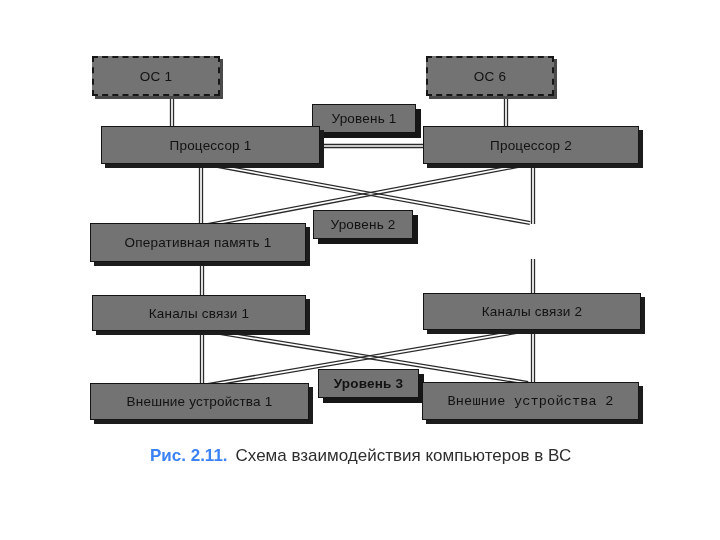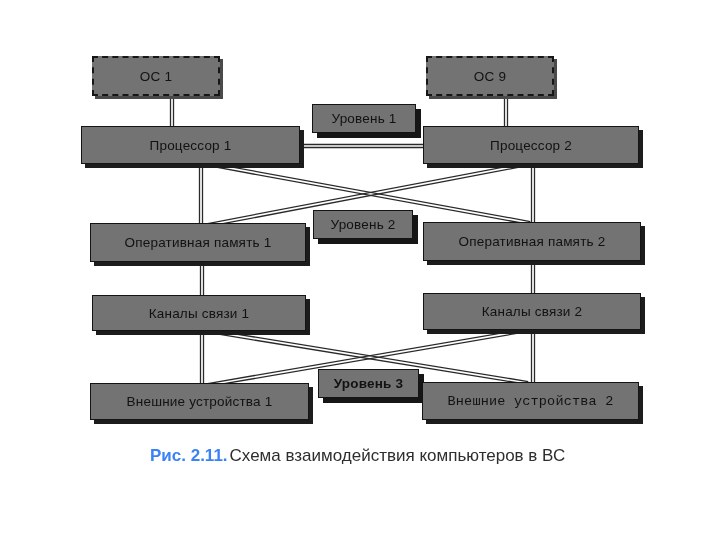--- a/index.html
+++ b/index.html
@@ -42,21 +42,21 @@
     border: 2px dashed #161616;
     box-shadow: 3px 3px 0 #4a4a4a;
   }
   .node.level {
     box-shadow: 5px 5px 0 #161616;
   }
   
   #n-os1    { left: 92px;  top: 56px;  width: 128px; height: 40px; }
   #n-os2    { left: 426px; top: 56px;  width: 128px; height: 40px; }
   #n-level1 { left: 312px; top: 104px; width: 104px; height: 29px; justify-content: center; }
-  #n-proc1  { left: 81px;  top: 126px; width: 219px; height: 38px; }
+  #n-proc1  { left: 101px;  top: 126px; width: 219px; height: 38px; }
   #n-proc2  { left: 423px; top: 126px; width: 216px; height: 38px; }
   #n-level2 { left: 313px; top: 210px; width: 100px; height: 29px; }
   #n-mem1   { left: 90px;  top: 223px; width: 216px; height: 39px; }
   #n-mem2   { left: 423px; top: 222px; width: 218px; height: 39px; }
   #n-chan1  { left: 92px;  top: 295px; width: 214px; height: 36px; }
   #n-chan2  { left: 423px; top: 293px; width: 218px; height: 37px; }
   #n-level3 { left: 318px; top: 369px; width: 101px; height: 29px; font-weight: bold; }
   #n-ext1   { left: 90px;  top: 383px; width: 219px; height: 37px; }
   #n-ext2   { left: 422px; top: 382px; width: 217px; height: 38px; font-family: Liberation Mono, monospace; }
 
@@ -67,21 +67,21 @@
     z-index: 2;
     font-size: 17px;
     color: #2e2e2e;
     white-space: nowrap;
   }
   .caption .cap-num {
     font-weight: 700;
     color: #3b82f6;
   }
   .caption .cap-text {
-    margin-left: 2px;
+    margin-left: 8px;
   }
 </style>
 </head>
 <body>
 
 <div id="stage">
 
   <svg id="edges" viewBox="0 0 720 540" xmlns="http://www.w3.org/2000/svg">
       <line x1="170.5" y1="95" x2="170.5" y2="128" stroke="#2a2a2a" stroke-width="1.3"></line>
       <line x1="173.5" y1="95" x2="173.5" y2="128" stroke="#2a2a2a" stroke-width="1.3"></line>
@@ -108,41 +108,38 @@
       <line x1="207.7594058959354" y1="332.4805791019359" x2="527.7594058959354" y2="384.4805791019359" stroke="#2a2a2a" stroke-width="1.3"></line>
       <line x1="208.2405941040646" y1="329.5194208980641" x2="528.2405941040646" y2="381.5194208980641" stroke="#2a2a2a" stroke-width="1.3"></line>
       <line x1="527.745913176601" y1="328.5216766638604" x2="207.745913176601" y2="383.5216766638604" stroke="#2a2a2a" stroke-width="1.3"></line>
       <line x1="528.254086823399" y1="331.4783233361396" x2="208.254086823399" y2="386.4783233361396" stroke="#2a2a2a" stroke-width="1.3"></line>
     </svg>
 
   <div class="node dashed" id="n-os1">
     <span>ОС 1</span>
   </div>
   <div class="node dashed" id="n-os2">
-    <span>ОС 9</span>
+    <span>ОС 6</span>
   </div>
 
   <div class="node level" id="n-level1">
     <span>Уровень 1</span>
   </div>
   <div class="node" id="n-proc1">
     <span>Процессор 1</span>
   </div>
   <div class="node" id="n-proc2">
     <span>Процессор 2</span>
   </div>
 
   <div class="node level" id="n-level2">
     <span>Уровень 2</span>
   </div>
   <div class="node" id="n-mem1">
     <span>Оперативная память 1</span>
-  </div>
-  <div class="node" id="n-mem2">
-    <span>Оперативная память 2</span>
   </div>
 
   <div class="node" id="n-chan1">
     <span>Каналы связи 1</span>
   </div>
   <div class="node" id="n-chan2">
     <span>Каналы связи 2</span>
   </div>
 
   <div class="node level" id="n-level3">

